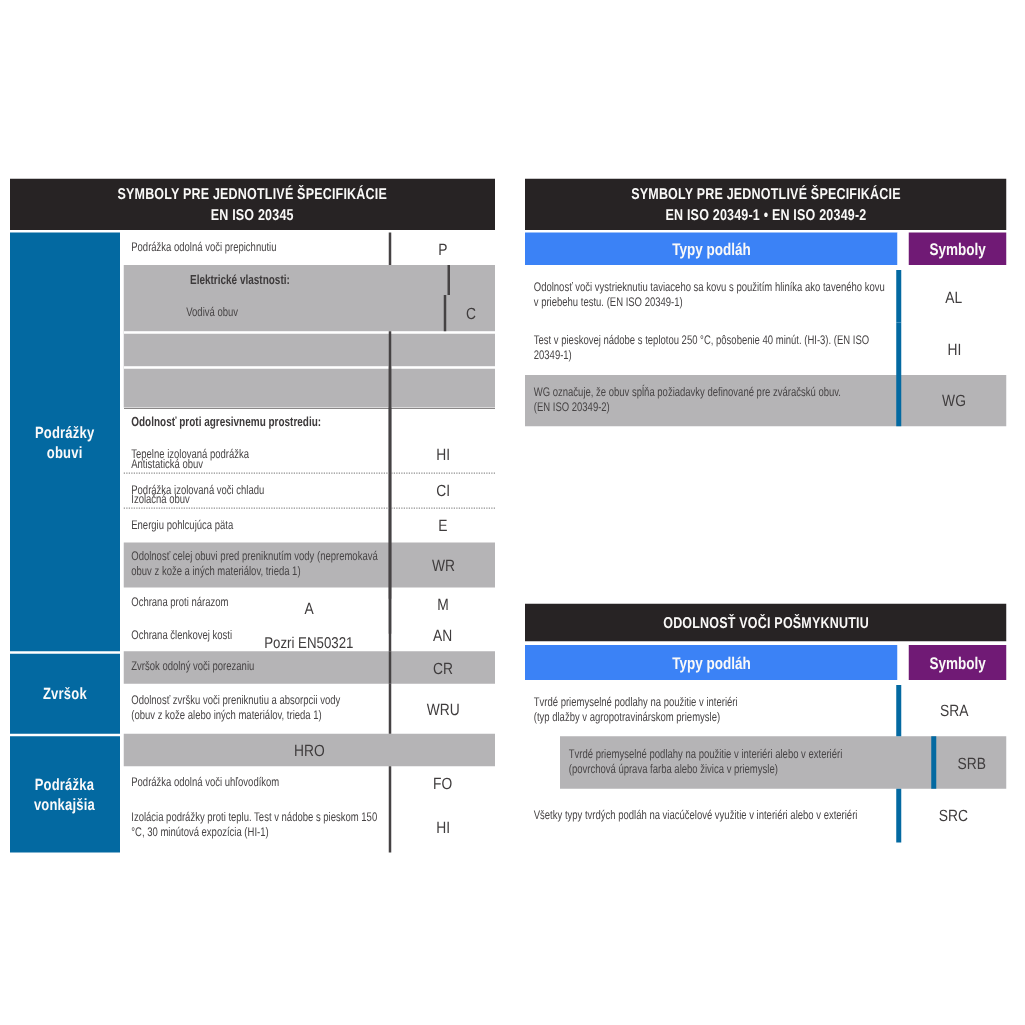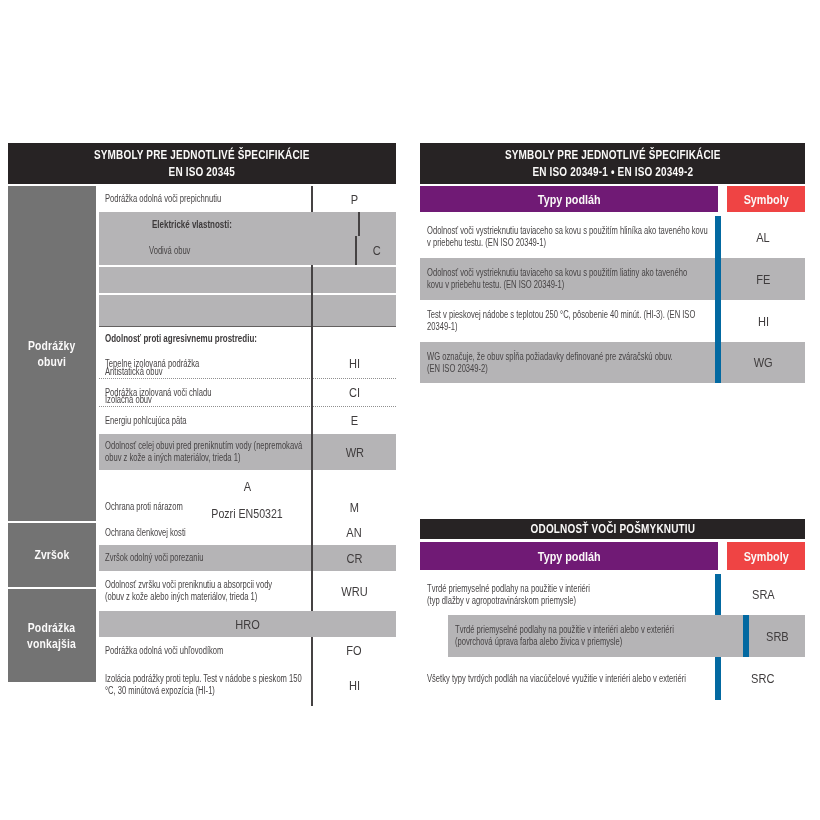--- a/index.html
+++ b/index.html
@@ -17,21 +17,21 @@
     display:inline-block;transform:scaleX(0.8);transform-origin:50% 50%;
     white-space:pre;font-weight:bold;font-size:12.5px;line-height:17px;letter-spacing:.2px;
   }
   .gap2{height:2px;}
   .gap3{height:3px;}
   .gap4{height:4px;}
   
   .lbody{display:flex;}
   .sidebar{width:88px;position:relative;flex:0 0 88px;}
   .scell{
-    position:absolute;left:0;width:88px;background:#737373;color:#fbfafa;
+    position:absolute;left:0;width:88px;background:#0369a1;color:#fbfafa;
     display:flex;align-items:center;justify-content:center;text-align:center;
   }
   .scell .titletext{font-size:13px;line-height:16px;}
   .gutter{width:3px;flex:0 0 3px;background:#ffffff;}
   .lrows{flex:1;}
   .lrow{display:flex;box-sizing:border-box;}
   .lrow.gray{background:#b5b4b6;}
   .lrow.wsep{box-shadow:inset 0 2px 0 #ffffff;flex-direction:column;}
   .lrow.dline{box-shadow:inset 0 1px 0 #636060;}
   .lrow.dotted{border-bottom:1px dotted #8f8f8f;}
@@ -44,31 +44,31 @@
     display:inline-block;transform:scaleX(0.76);transform-origin:0 50%;
     white-space:pre;font-size:10px;line-height:12px;color:#474445;
   }
   .boldtext{font-weight:bold;font-size:10.5px;color:#3d3a3b;}
   .symtext{
     display:inline-block;transform:scaleX(0.85);transform-origin:50% 50%;
     white-space:pre;font-size:13px;color:#3f3c3d;
   }
   
   .subhead{display:flex;}
-  .sh1{width:298px;flex:0 0 298px;background:#701a75;display:flex;align-items:center;justify-content:center;}
+  .sh1{width:298px;flex:0 0 298px;background:#3b82f6;display:flex;align-items:center;justify-content:center;}
   .shgap{width:9px;flex:0 0 9px;background:#ffffff;}
-  .sh2{flex:1;background:#ef4444;display:flex;align-items:center;justify-content:center;}
+  .sh2{flex:1;background:#701a75;display:flex;align-items:center;justify-content:center;}
   .shtext{
     display:inline-block;transform:scaleX(0.8);transform-origin:50% 50%;
     white-space:pre;font-weight:bold;font-size:13.5px;color:#faf9f8;
   }
   .rrow{display:flex;box-sizing:border-box;}
   .rrow.gray{background:#b5b4b6;}
   .rtext{
-    width:301px;flex:0 0 301px;box-sizing:border-box;border-right:6px solid #0369a1;
+    width:301px;flex:0 0 301px;box-sizing:border-box;border-right:4px solid #0369a1;
     display:flex;align-items:center;padding-left:7px;
   }
   .rsym{flex:1;display:flex;align-items:center;justify-content:center;}
 </style>
 </head>
 <body>
 
 <div class="table" style="left:8px;top:143px;width:388px;">
   <div class="titlebar" style="height:41px;">
     <span class="titletext">SYMBOLY PRE JEDNOTLIVÉ ŠPECIFIKÁCIE
@@ -165,21 +165,21 @@
       </div>
       <div class="lrow gray" style="height:36px;">
         <div class="ltext">
             <span class="celltext">Odolnosť celej obuvi pred preniknutím vody (nepremokavá
 obuv z kože a iných materiálov, trieda 1)</span>
           </div>
         <div class="lsym">
             <span class="symtext">WR</span>
           </div>
       </div>
-      <div class="lrow" style="height:26px;margin-top:24px;">
+      <div class="lrow" style="height:26px;">
         <div class="ltext">
             <span class="celltext">Ochrana proti nárazom</span>
           </div>
         <div class="lsym">
             <span class="symtext">M</span>
           </div>
       </div>
       <div class="lrow" style="height:25px;">
         <div class="ltext">
             <span class="celltext">Ochrana členkovej kosti</span>
@@ -250,29 +250,20 @@
   <div>
     <div class="rrow" style="height:42px;">
       <div class="rtext">
           <span class="celltext">Odolnosť voči vystrieknutiu taviaceho sa kovu s použitím hliníka ako taveného kovu
 v priebehu testu. (EN ISO 20349-1)</span>
         </div>
       <div class="rsym">
           <span class="symtext">AL</span>
         </div>
     </div>
-    <div class="rrow gray" style="height:42px;">
-      <div class="rtext">
-          <span class="celltext">Odolnosť voči vystrieknutiu taviaceho sa kovu s použitím liatiny ako taveného
-kovu v priebehu testu. (EN ISO 20349-1)</span>
-        </div>
-      <div class="rsym">
-          <span class="symtext">FE</span>
-        </div>
-    </div>
     <div class="rrow" style="height:42px;">
       <div class="rtext">
           <span class="celltext">Test v pieskovej nádobe s teplotou 250 °C, pôsobenie 40 minút. (HI-3). (EN ISO
 20349-1)</span>
         </div>
       <div class="rsym">
           <span class="symtext">HI</span>
         </div>
     </div>
     <div class="rrow gray" style="height:41px;">
@@ -281,21 +272,21 @@
 (EN ISO 20349-2)</span>
         </div>
       <div class="rsym">
           <span class="symtext">WG</span>
         </div>
     </div>
   </div>
 </div>
 
 <div class="table" style="left:420px;top:483px;width:385px;">
-  <div class="titlebar" style="height:20px;margin-top:36px;">
+  <div class="titlebar" style="height:30px;">
     <span class="titletext">ODOLNOSŤ VOČI POŠMYKNUTIU</span>
   </div>
   <div class="gap3"></div>
   <div class="subhead" style="height:28px;">
     <div class="sh1">
         <span class="shtext">Typy podláh</span>
       </div>
     <div class="shgap"></div>
     <div class="sh2">
         <span class="shtext">Symboly</span>

